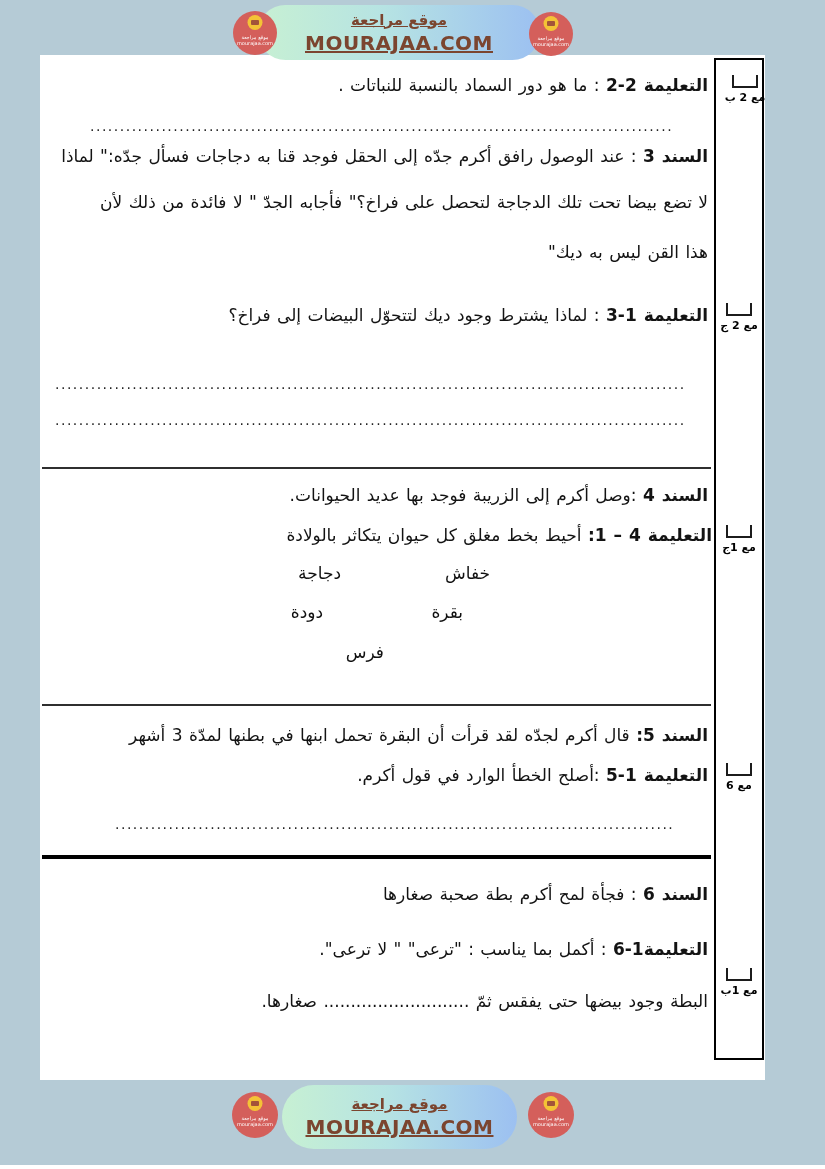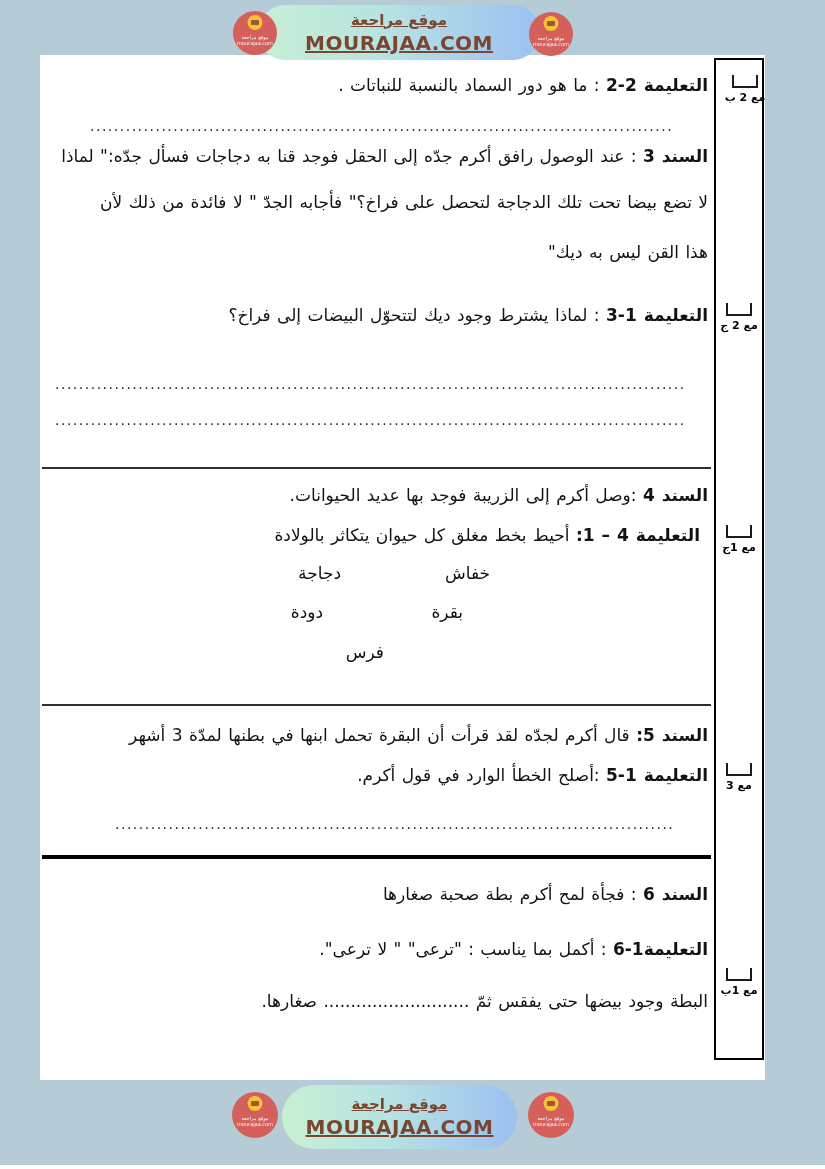--- a/index.html
+++ b/index.html
@@ -120,21 +120,21 @@
     </div>
 
     <div class="dots" style="top:321px; left:15px; width:632px;">......................................................................................................................................................</div>
     <div class="dots" style="top:357px; left:15px; width:632px;">......................................................................................................................................................</div>
 
     <div class="divider" style="top:412px;"></div>
 
     <div class="line" style="top:430px; right:5px;">
       <span class="lbl">السند 4</span><span> :وصل أكرم إلى الزريبة فوجد بها عديد الحيوانات.</span>
     </div>
-    <div class="line" style="top:470px; right:13px;">
+    <div class="line" style="top:470px; right:1px;">
       <span class="lbl">التعليمة 4 – 1:</span><span> أحيط بخط مغلق كل حيوان يتكاثر بالولادة</span>
     </div>
 
     <div class="animal" style="top:508px; right:223px;">خفاش</div>
     <div class="animal" style="top:508px; right:372px;">دجاجة</div>
     <div class="animal" style="top:547px; right:250px;">بقرة</div>
     <div class="animal" style="top:547px; right:390px;margin-left:12px;">دودة</div>
     <div class="animal" style="top:587px; right:329px;">فرس</div>
 
     <div class="divider" style="top:649px;"></div>
@@ -168,21 +168,21 @@
     <div class="mark" style="top:243px;">
       <div class="bracket"></div>
       <div class="mark-label">مع 2 ج</div>
     </div>
     <div class="mark" style="top:465px;">
       <div class="bracket"></div>
       <div class="mark-label">مع 1ج</div>
     </div>
     <div class="mark" style="top:703px;">
       <div class="bracket"></div>
-      <div class="mark-label">مع 3</div>
+      <div class="mark-label">مع 6</div>
     </div>
     <div class="mark" style="top:908px;">
       <div class="bracket"></div>
       <div class="mark-label">مع 1ب</div>
     </div>
   </div>
 
   <div class="pill" style="left:282px; top:1085px; width:235px; height:64px;">
     <span class="brand-ar">موقع مراجعة</span>
     <span class="brand-en">MOURAJAA.COM</span>

